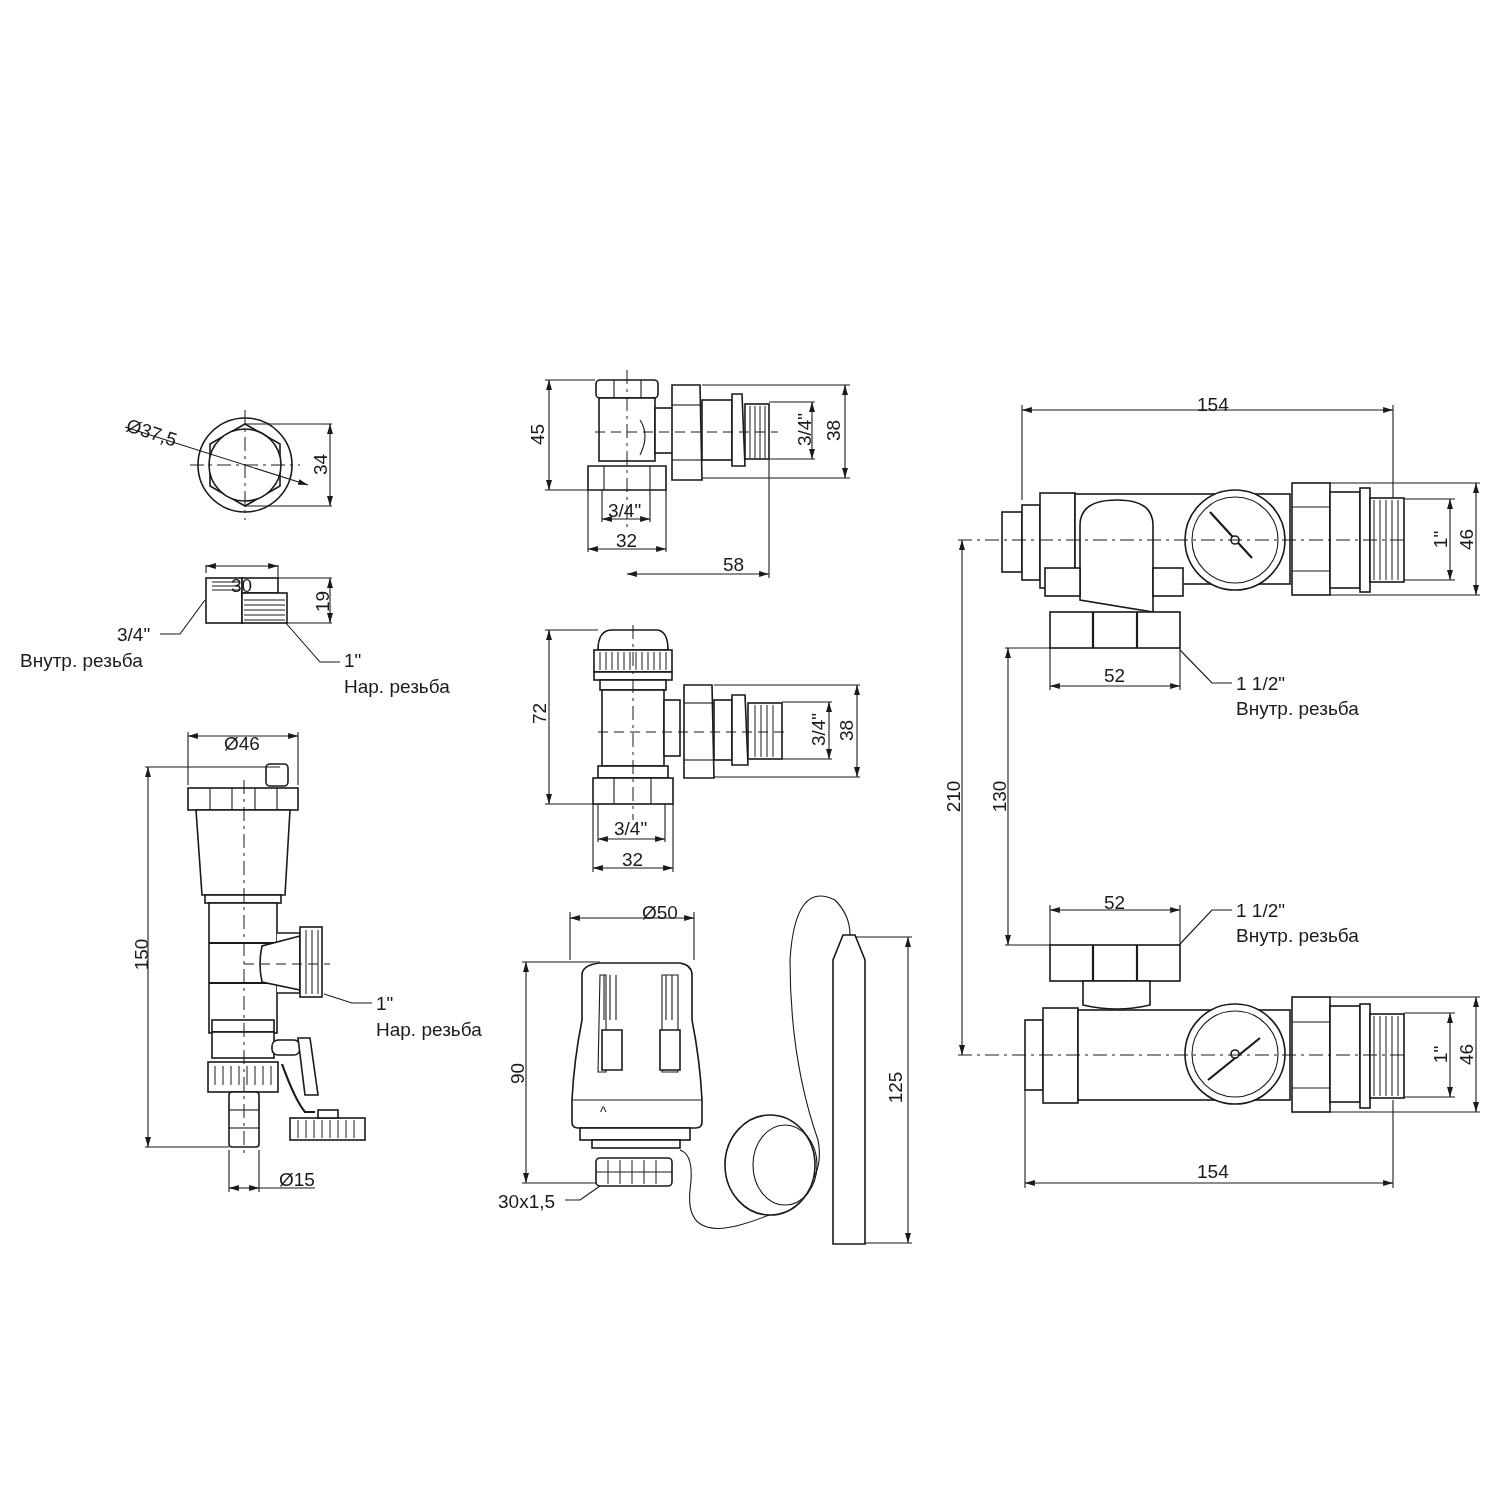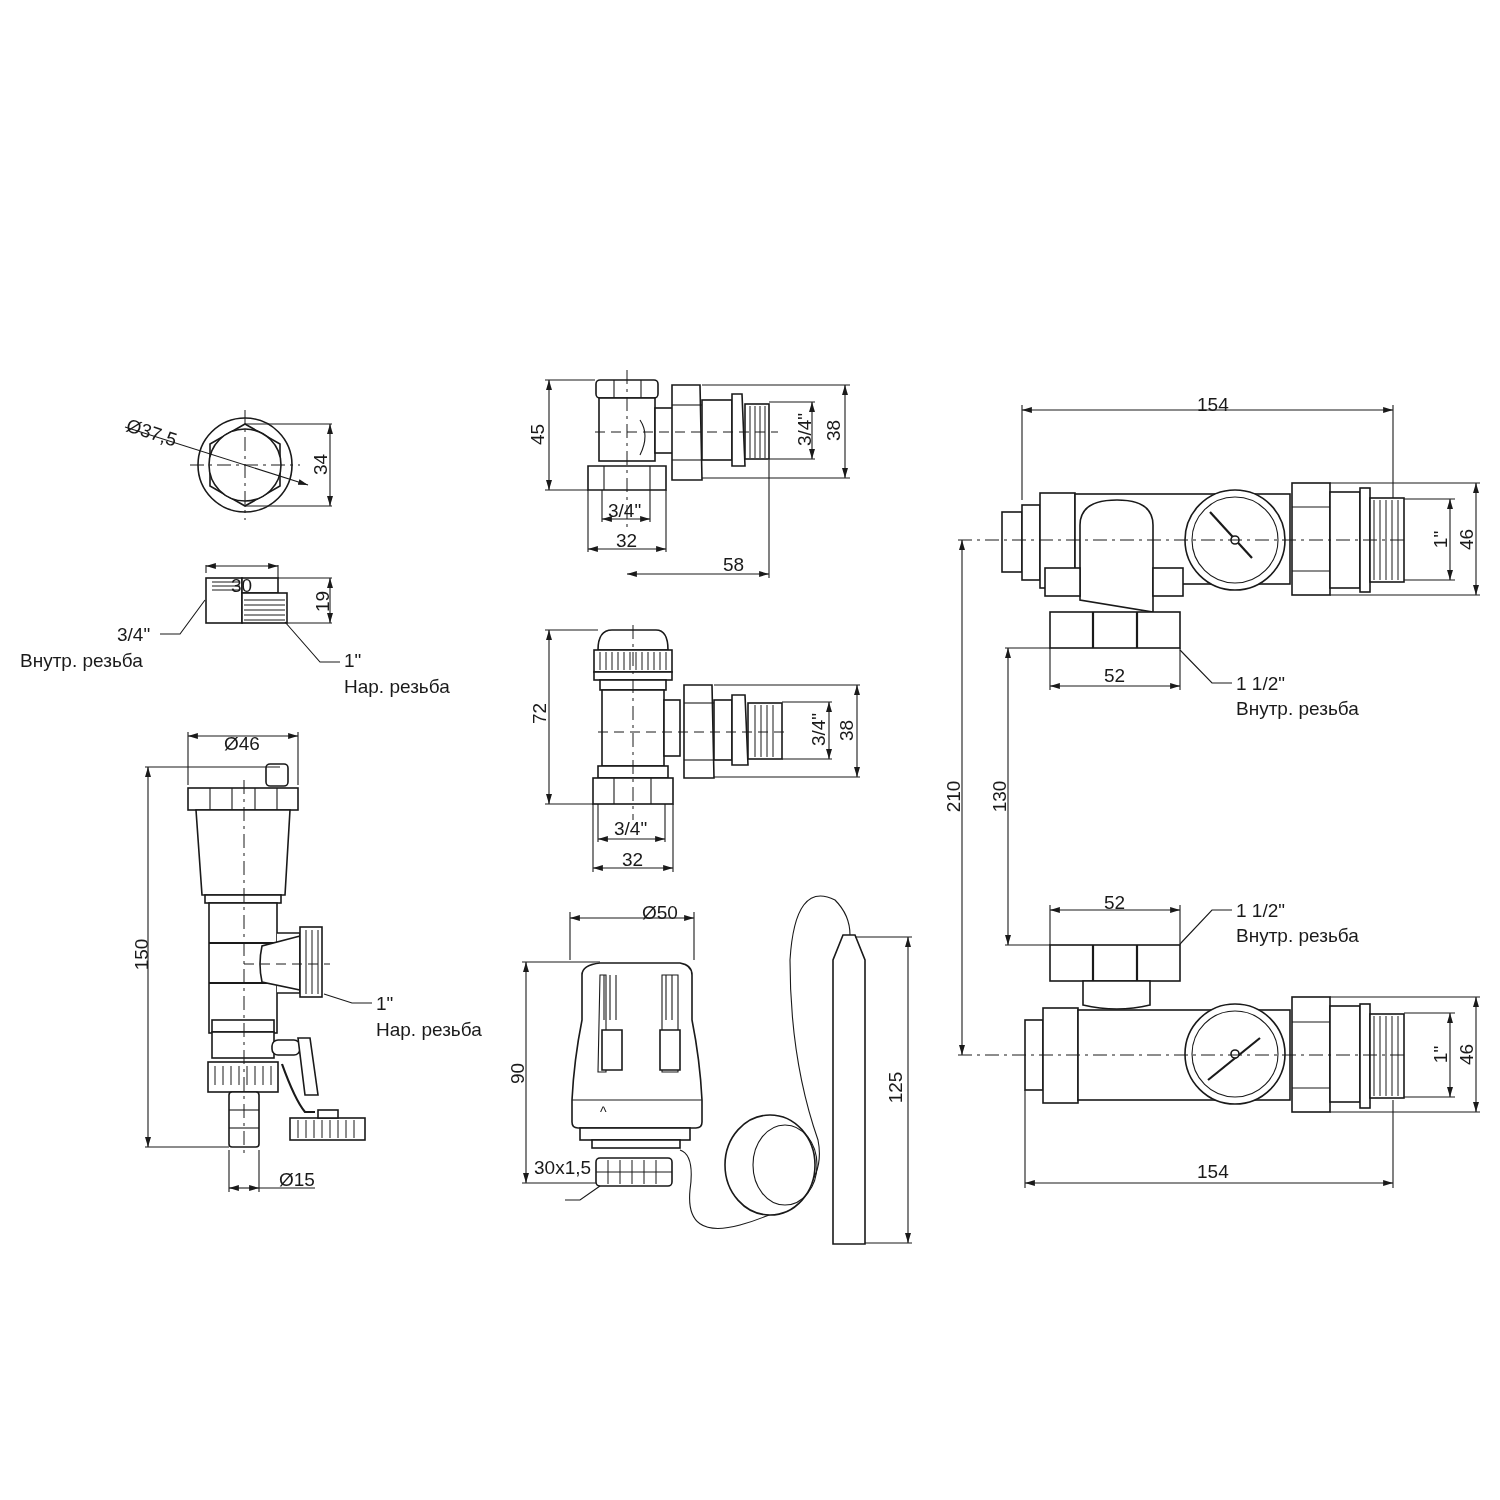--- a/index.html
+++ b/index.html
@@ -389,21 +389,21 @@
 
 <div class="lbl rot" style="left:529px;top:704px;">72</div>
 <div class="lbl rot" style="left:836px;top:721px;">38</div>
 <div class="lbl rot" style="left:802px;top:720px;">3/4"</div>
 <div class="lbl" style="left:614px;top:819px;">3/4"</div>
 <div class="lbl" style="left:622px;top:850px;">32</div>
 
 
 <div class="lbl" style="left:642px;top:903px;">Ø50</div>
 <div class="lbl rot" style="left:507px;top:1064px;">90</div>
-<div class="lbl" style="left:498px;top:1158px;margin-left:36px;">30x1,5</div>
+<div class="lbl" style="left:498px;top:1192px;">30x1,5</div>
 <div class="lbl rot" style="left:880px;top:1078px;">125</div>
 
 
 <div class="lbl" style="left:1197px;top:395px;">154</div>
 <div class="lbl rot" style="left:1456px;top:530px;">46</div>
 <div class="lbl rot" style="left:1432px;top:530px;">1"</div>
 <div class="lbl" style="left:1104px;top:666px;">52</div>
 <div class="lbl" style="left:1236px;top:674px;">1 1/2"</div>
 <div class="lbl" style="left:1236px;top:699px;">Внутр. резьба</div>
 

